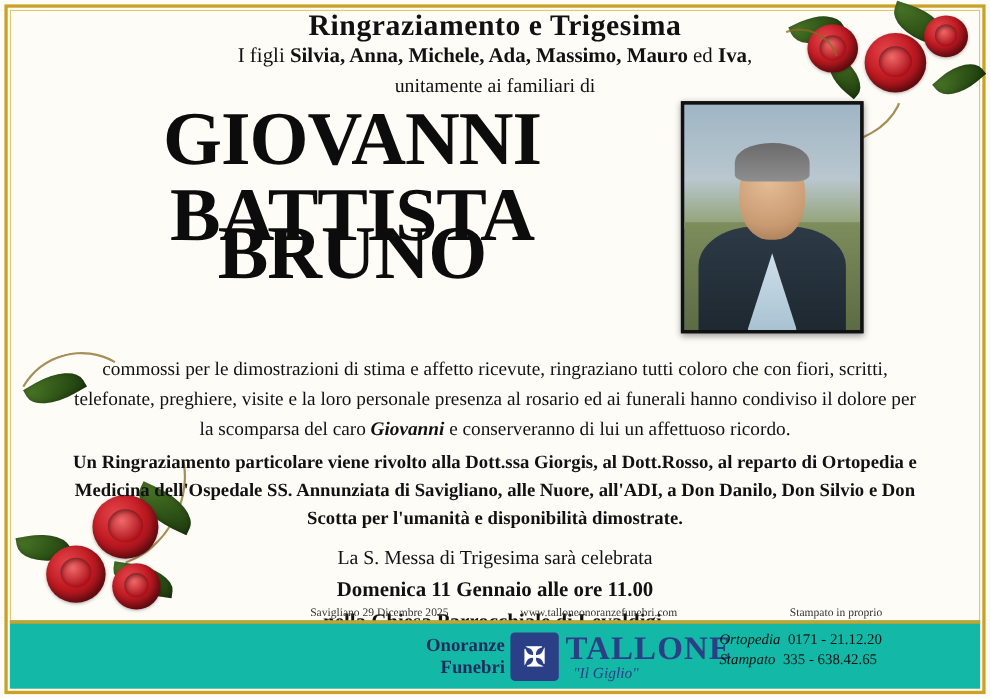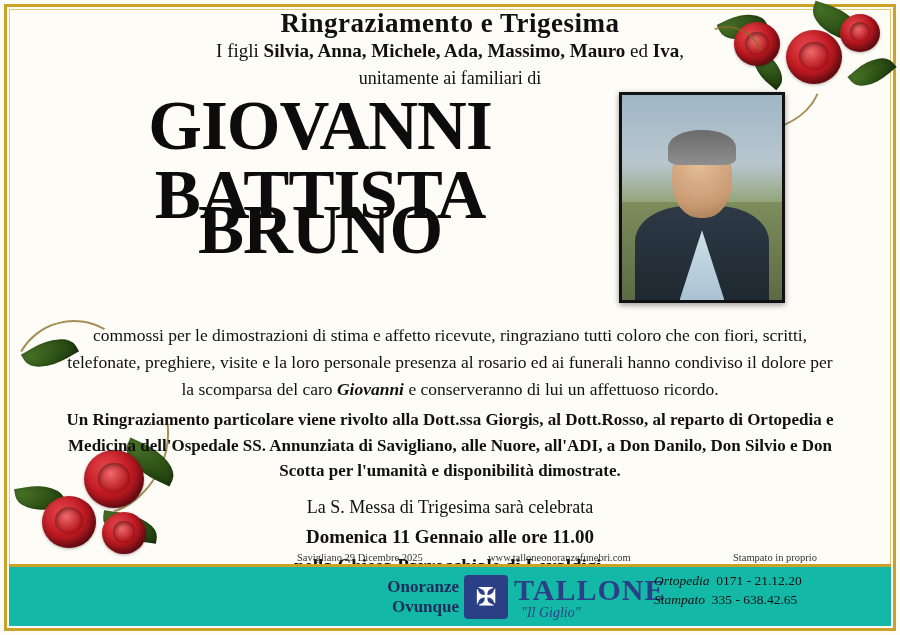--- a/index.html
+++ b/index.html
@@ -113,21 +113,21 @@
     text-align:center;color:#111;
   }
   .p1{font-size:17.5px;line-height:1.55;}
   .p1 i{font-weight:bold;}
   .p2{font-size:17px;line-height:1.5;font-weight:bold;margin-top:4px;}
   .p3{font-size:18px;line-height:1.5;margin-top:10px;}
   .p4{font-size:19px;line-height:1.45;font-weight:bold;margin-top:2px;}
 
   .meta-row{
     position:absolute;left:0;right:0;top:552px;height:16px;
-    font-size:10.5px;color:#333;margin-left:15px;
+    font-size:10.5px;color:#333;
   }
   .meta-left{position:absolute;left:282px;}
   .meta-center{position:absolute;left:473px;}
   .meta-right{position:absolute;left:718px;}
 
   
   .footer{
     position:absolute;left:9px;right:9px;bottom:9px;height:62px;
     background:#14b8a6;
     border-top:3px solid #c9a227;
@@ -224,21 +224,21 @@
 
   <div class="meta-row">
     <span class="meta-left">Savigliano 29  Dicembre  2025</span>
     <span class="meta-center">www.talloneonoranzefunebri.com</span>
     <span class="meta-right">Stampato in proprio</span>
   </div>
 
   <div class="footer">
     <div class="fo-name">
       <div>Onoranze</div>
-      <div>Ovunque</div>
+      <div>Funebri</div>
     </div>
     <div class="fo-logo">
       <div class="fo-logo-mark">✠</div>
     </div>
     <div class="fo-tallone">TALLONE</div>
     <div class="fo-giglio">"Il Giglio"</div>
     <div class="fo-contacts">
       <div>
         <span class="lbl">Ortopedia</span>
         &nbsp;<span>0171 - 21.12.20</span>

